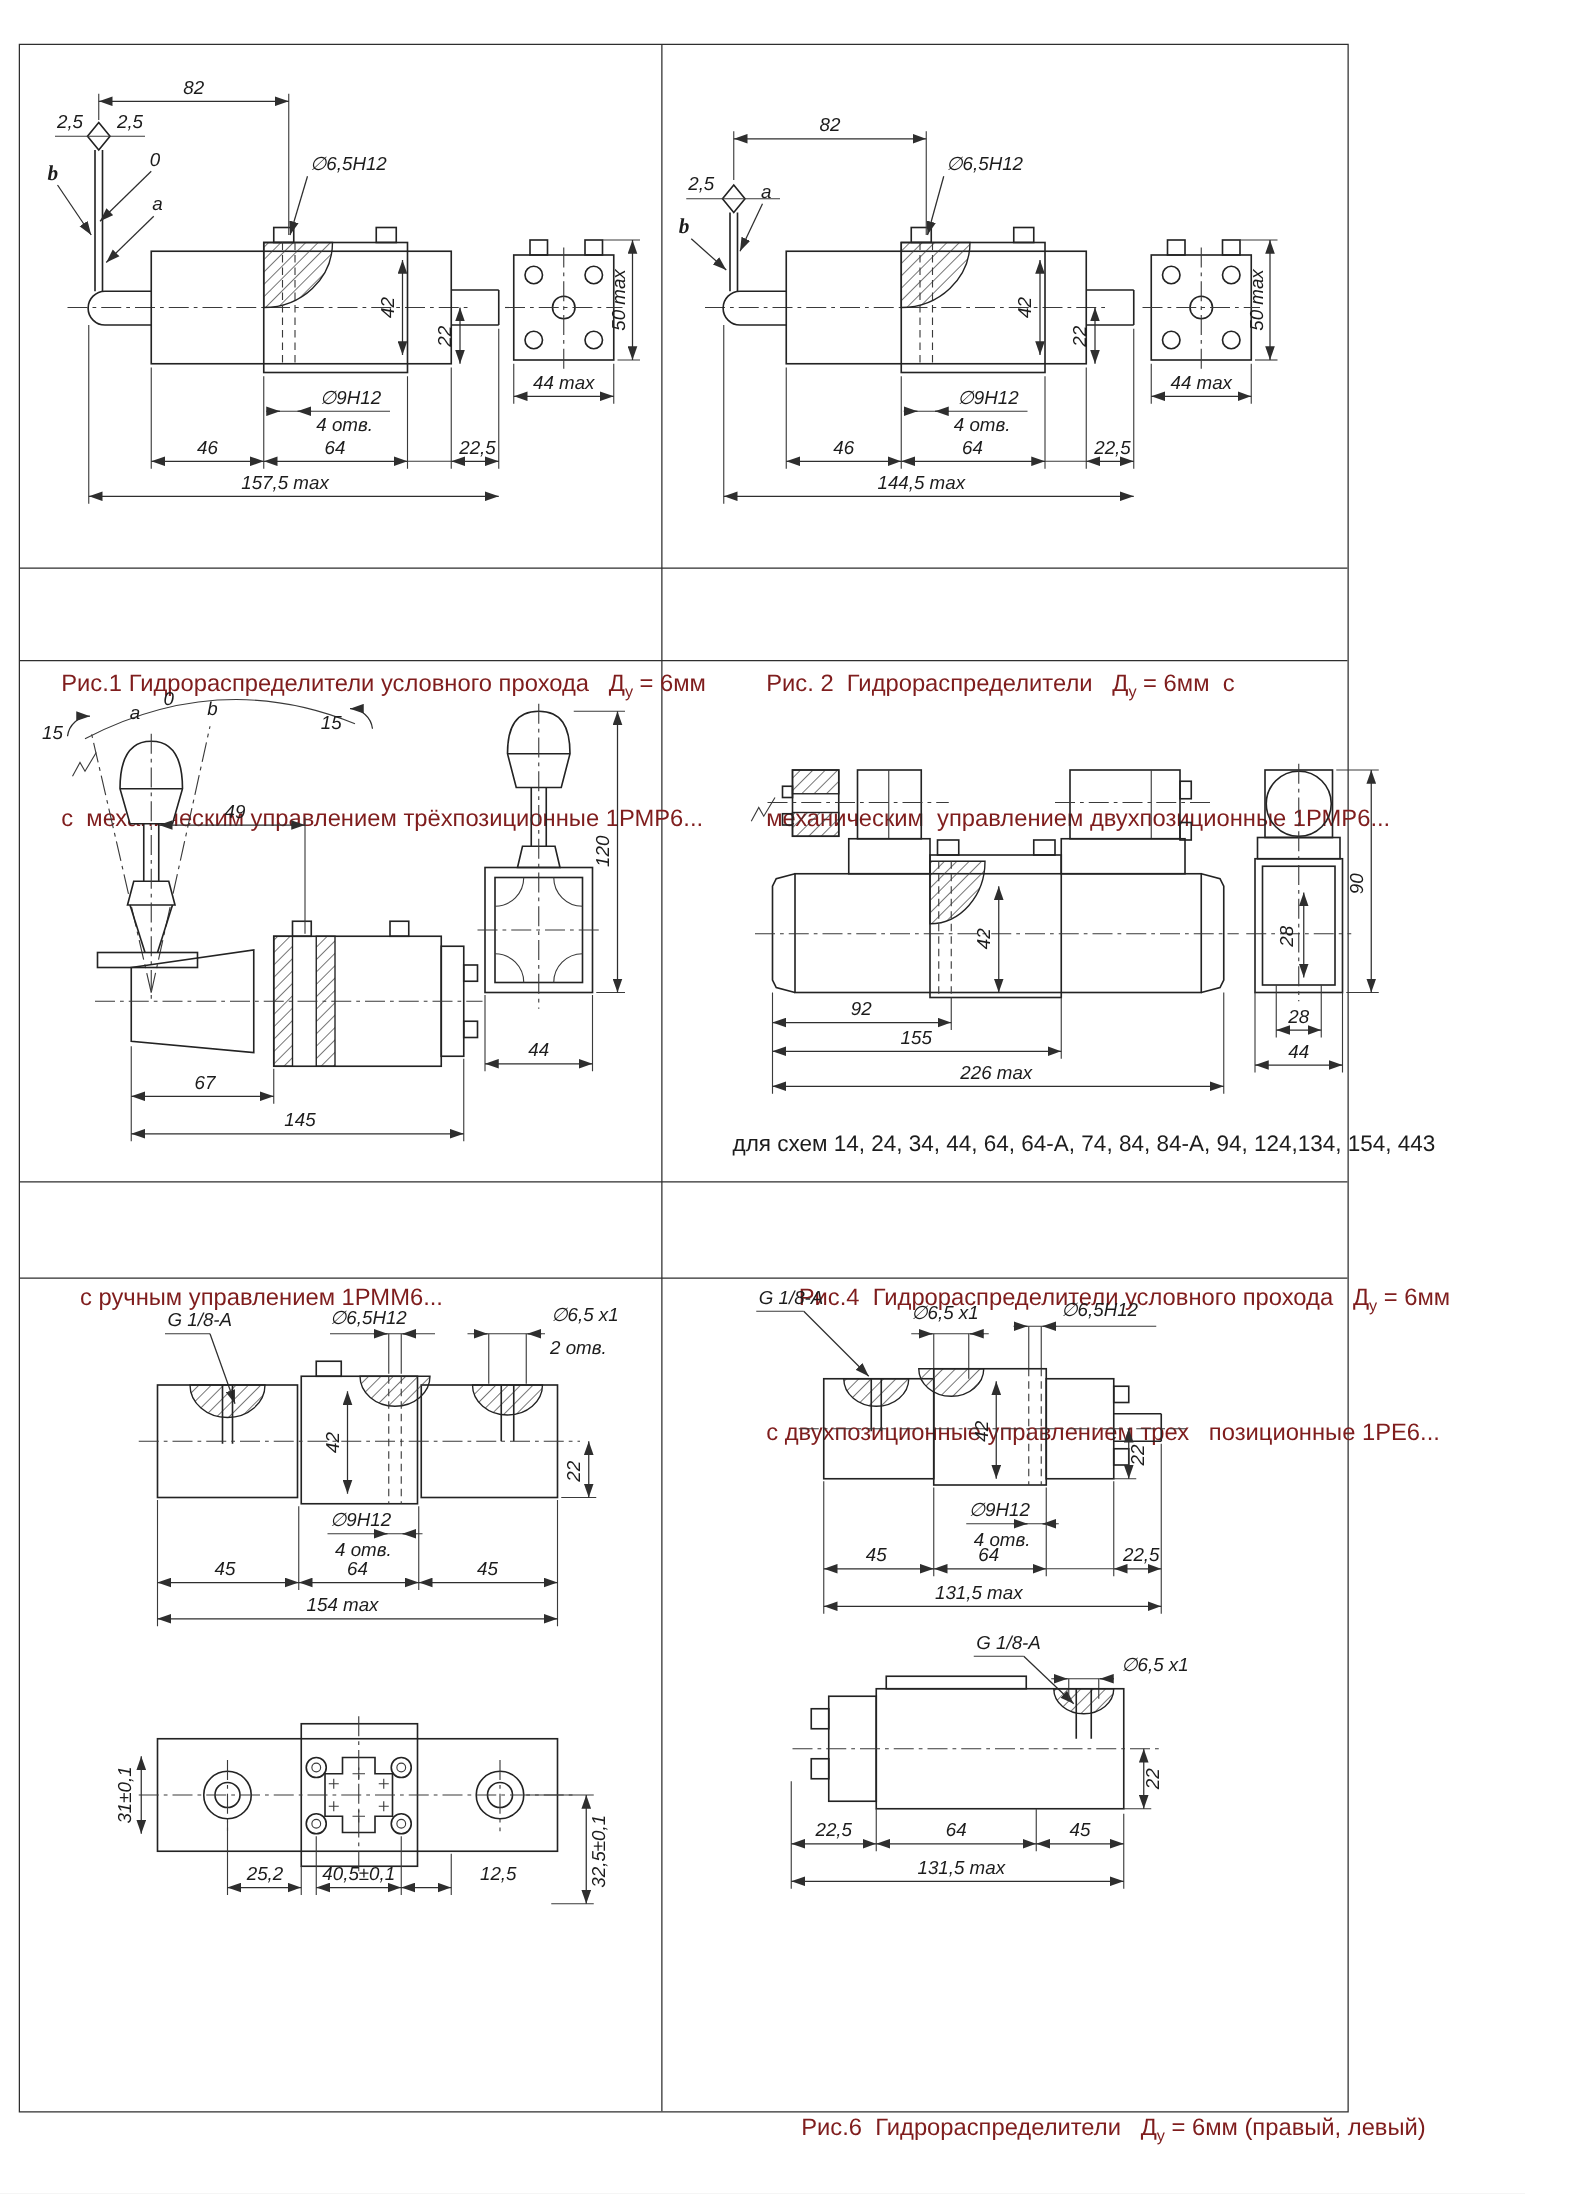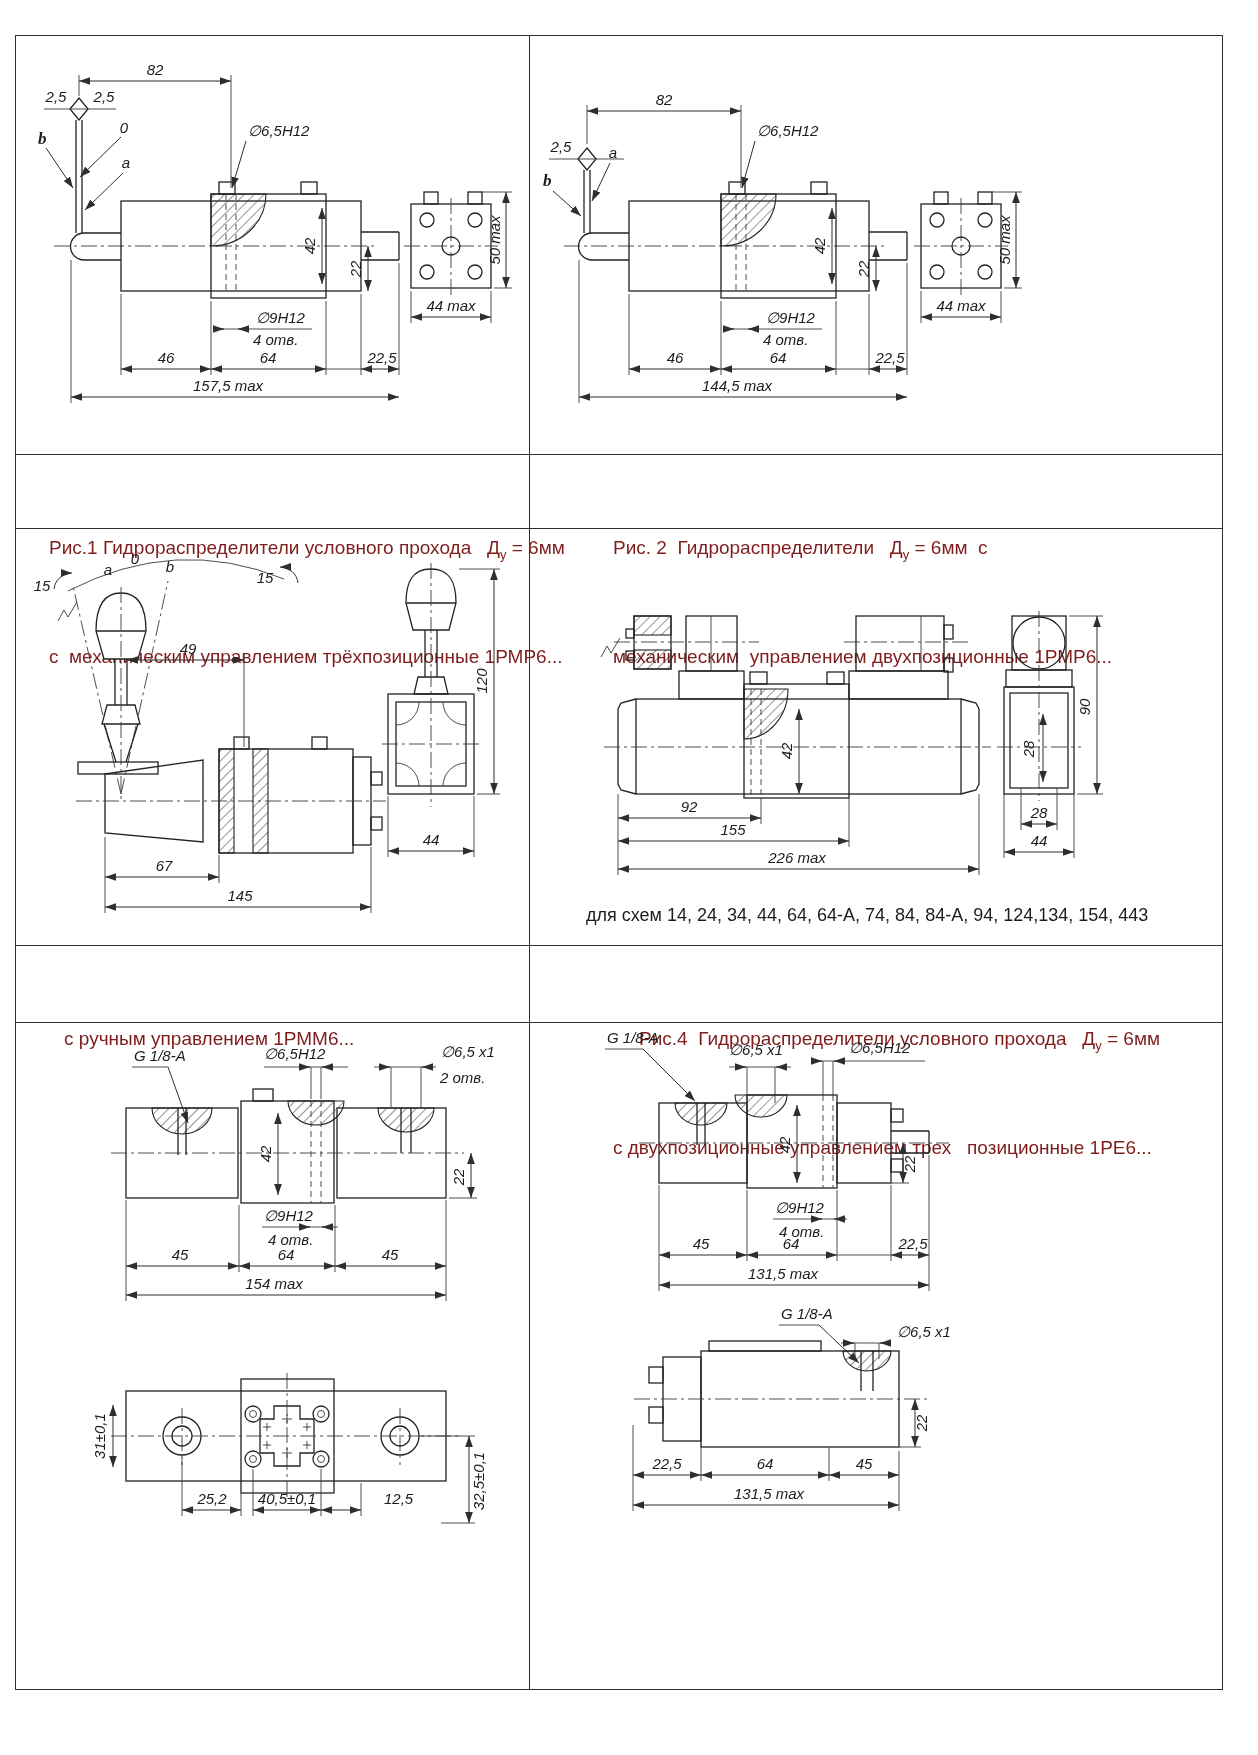--- a/index.html
+++ b/index.html
@@ -1,18 +1,18 @@
 <!DOCTYPE html>
 <html><head>
 <meta charset="utf-8">
 <style>
   html,body{margin:0;padding:0;background:#e8e8e8;}
   .sheet{position:relative;width:1258px;height:1755px;background:#ffffff;
          font-family:"Liberation Sans",sans-serif;overflow:hidden;}
-  .frame{position:absolute;left:15px;top:35px;width:1208px;height:1655px;
+  .frame{position:absolute;left:15px;top:35px;width:1064px;height:1655px;
          border:1.6px solid #2e2e2e;box-sizing:border-box;}
   .vdiv{position:absolute;left:513px;top:0;bottom:0;width:0;border-left:1.6px solid #2e2e2e;}
   .row{position:absolute;left:0;width:100%;box-sizing:border-box;}
   .caps{border-top:1.6px solid #2e2e2e;border-bottom:1.6px solid #2e2e2e;}
   .cell{position:absolute;top:0;height:100%;box-sizing:border-box;}
   .cell.l{left:0;width:513px;}
   .cell.r{left:513px;width:715px;}
   .cap{color:#7f1d1d;font-size:19px;line-height:34px;padding-top:8px;white-space:pre;}
   .cap .ind{display:block;}
   .cap sub{font-size:13px;}
@@ -570,16 +570,20 @@
         <text class="dt" x="236" y="446" text-anchor="middle">64</text>
         <text class="dt" x="335" y="446" text-anchor="middle">45</text>
         <line class="dim" marker-start="url(#arr)" marker-end="url(#arr)" x1="104" y1="482" x2="370" y2="482"></line>
         <text class="dt" x="240" y="476" text-anchor="middle">131,5 max</text>
       </g>
     </svg>
    </div>
   </div>
 
   <div class="row" style="top:1585px;height:70px">
+   <div class="cell r cap" style="padding-left:90px;padding-top:2px;line-height:32px">
+     <span class="ind" style="text-indent:22px"><span>Рис.6  Гидрораспределители   Д</span><sub>у</sub><span> = 6мм (правый, левый)</span></span>
+     
+   </div>
   </div>
 
  </div>
 </div>
 
 </body></html>

